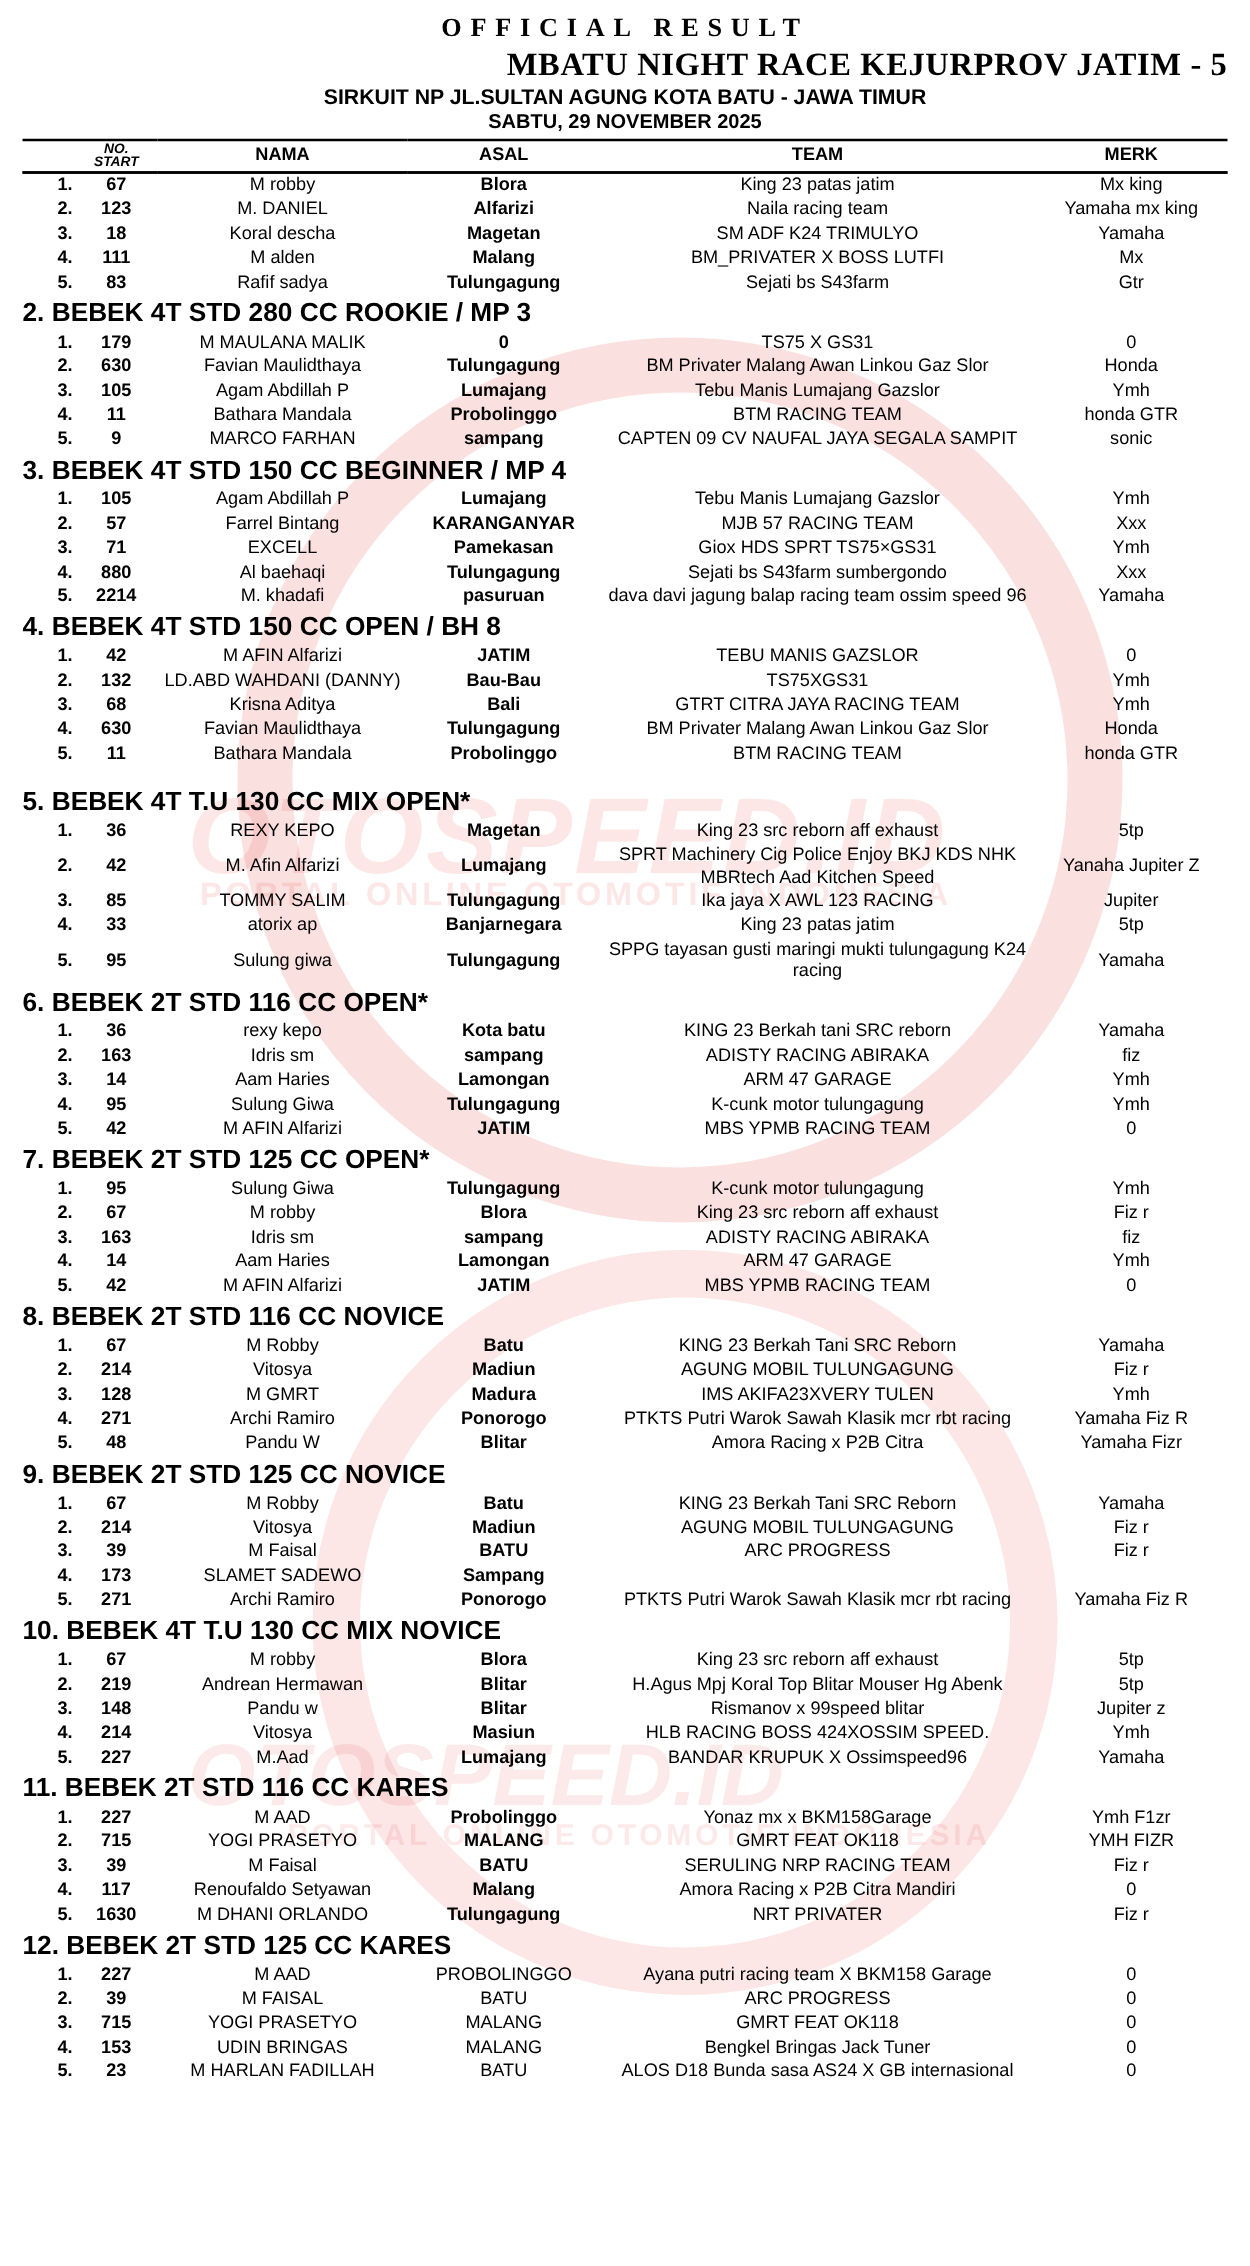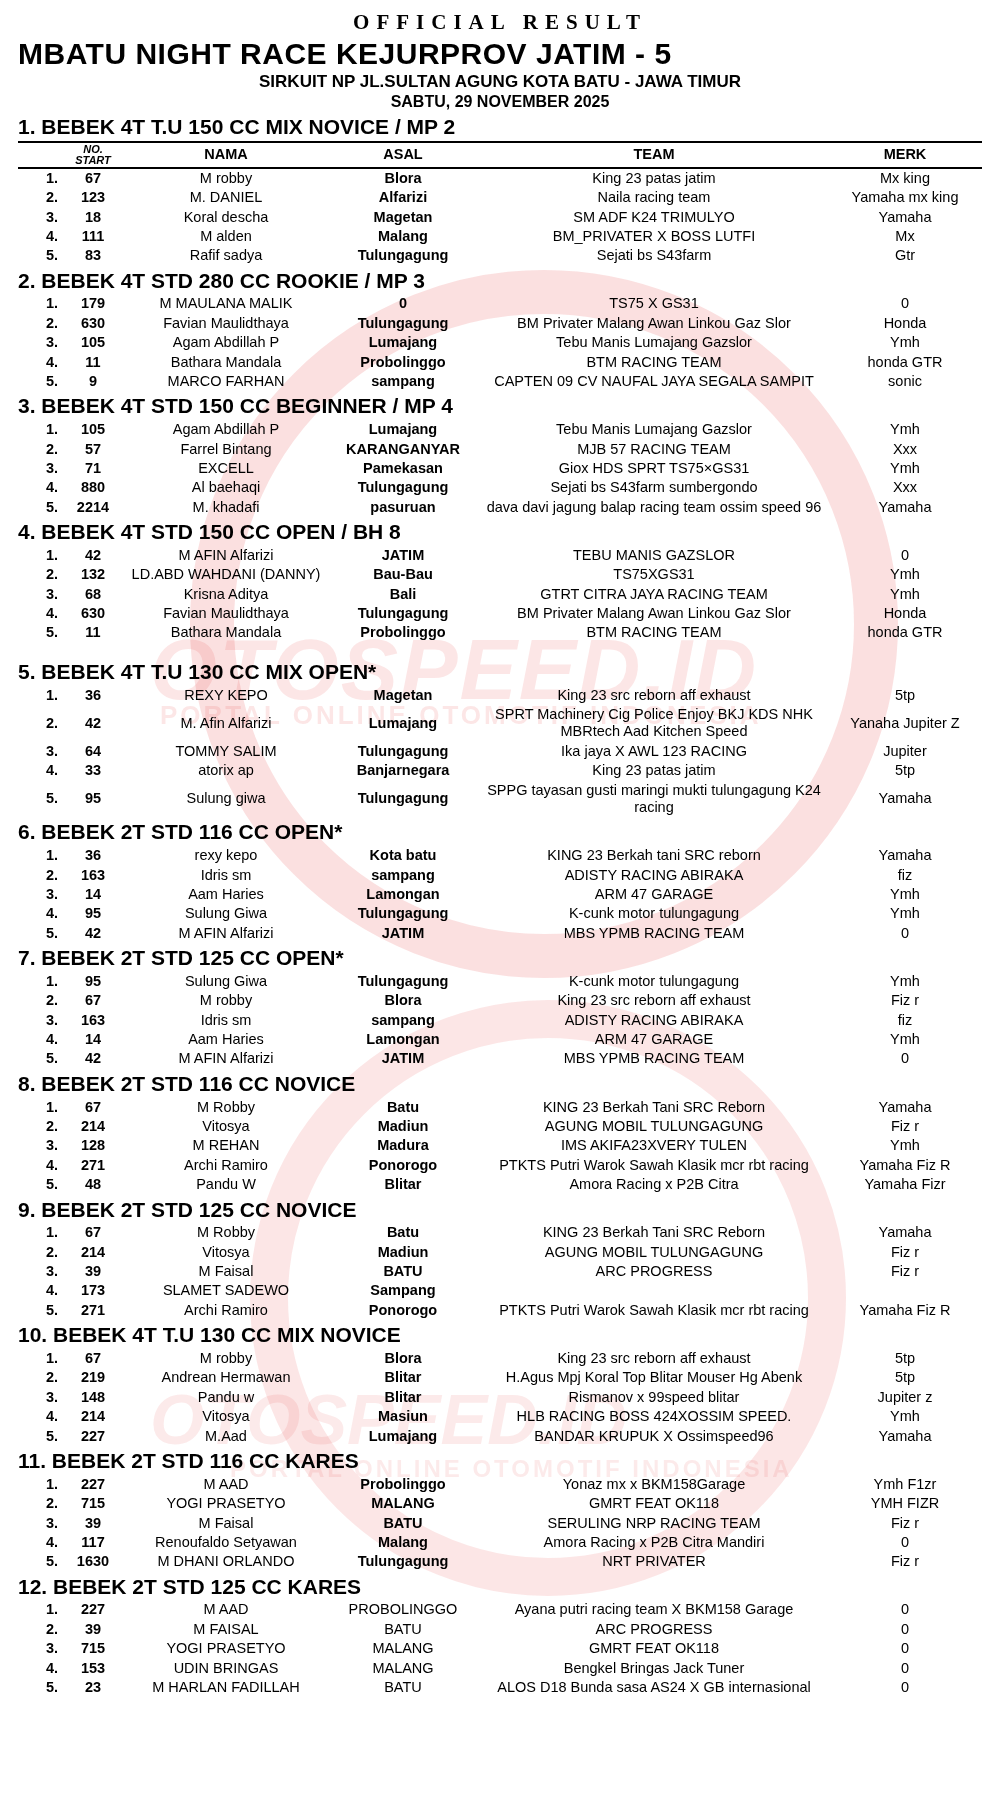--- a/index.html
+++ b/index.html
@@ -56,24 +56,24 @@
 
   .official{
     text-align:center;
     font-family:"Liberation Serif", serif;
     font-weight:bold;
     font-size:21px;
     letter-spacing:7px;
     margin:2px 0 2px 0;
   }
   .title{
-    text-align:left;
-    font-family:Liberation Sans, sans-serif;
+    text-align:right;
+    font-family:Liberation Serif, serif;
     font-weight:bold;
-    font-size:30px;
+    font-size:26px;
     letter-spacing:0.5px;
     margin:0 0 1px 0;
   }
   .subtitle{
     text-align:center;
     font-weight:bold;
     font-size:17px;
     margin:0 0 1px 0;
   }
   .date{
@@ -135,21 +135,20 @@
   <div class="wm wm-text2">OTOSPEED.ID</div>
   <div class="wm wm-sub2">PORTAL ONLINE OTOMOTIF INDONESIA</div>
 
   <div class="content">
     <div class="official">OFFICIAL RESULT</div>
     <div class="title">MBATU NIGHT RACE KEJURPROV JATIM - 5</div>
     <div class="subtitle">SIRKUIT NP JL.SULTAN AGUNG KOTA BATU -  JAWA TIMUR</div>
     <div class="date">SABTU, 29 NOVEMBER 2025</div>
 
     <div id="classes-container">
-        <div class="class-head">1. BEBEK 4T T.U 150 CC MIX NOVICE / MP 2</div>
         <table class="res">
           <thead>
             <tr class="hdr-row rule-top rule-bot">
               <th class="c-pos"></th>
               <th class="c-no">
                 <div class="hdr-no">NO.</div>
                 <div class="hdr-no">START</div>
               </th>
               <th class="c-nama">NAMA</th>
               <th class="c-asal">ASAL</th>
@@ -350,21 +349,21 @@
             <tr>
               <td class="c-pos">2.</td>
               <td class="c-no">42</td>
               <td class="c-nama">M. Afin Alfarizi</td>
               <td class="c-asal">Lumajang</td>
               <td class="c-team sm-team">SPRT Machinery Cig Police Enjoy BKJ KDS NHK MBRtech Aad Kitchen Speed</td>
               <td class="c-merk">Yanaha Jupiter Z</td>
             </tr>
             <tr>
               <td class="c-pos">3.</td>
-              <td class="c-no">64</td>
+              <td class="c-no">85</td>
               <td class="c-nama">TOMMY SALIM</td>
               <td class="c-asal">Tulungagung</td>
               <td class="c-team">Ika jaya X AWL 123 RACING</td>
               <td class="c-merk">Jupiter</td>
             </tr>
             <tr>
               <td class="c-pos">4.</td>
               <td class="c-no">33</td>
               <td class="c-nama">atorix ap</td>
               <td class="c-asal">Banjarnegara</td>
@@ -486,21 +485,21 @@
               <td class="c-pos">2.</td>
               <td class="c-no">214</td>
               <td class="c-nama">Vitosya</td>
               <td class="c-asal">Madiun</td>
               <td class="c-team">AGUNG MOBIL TULUNGAGUNG</td>
               <td class="c-merk">Fiz r</td>
             </tr>
             <tr>
               <td class="c-pos">3.</td>
               <td class="c-no">128</td>
-              <td class="c-nama">M REHAN</td>
+              <td class="c-nama">M GMRT</td>
               <td class="c-asal">Madura</td>
               <td class="c-team">IMS AKIFA23XVERY TULEN</td>
               <td class="c-merk">Ymh</td>
             </tr>
             <tr>
               <td class="c-pos">4.</td>
               <td class="c-no">271</td>
               <td class="c-nama">Archi Ramiro</td>
               <td class="c-asal">Ponorogo</td>
               <td class="c-team">PTKTS Putri Warok Sawah Klasik mcr rbt racing</td>

